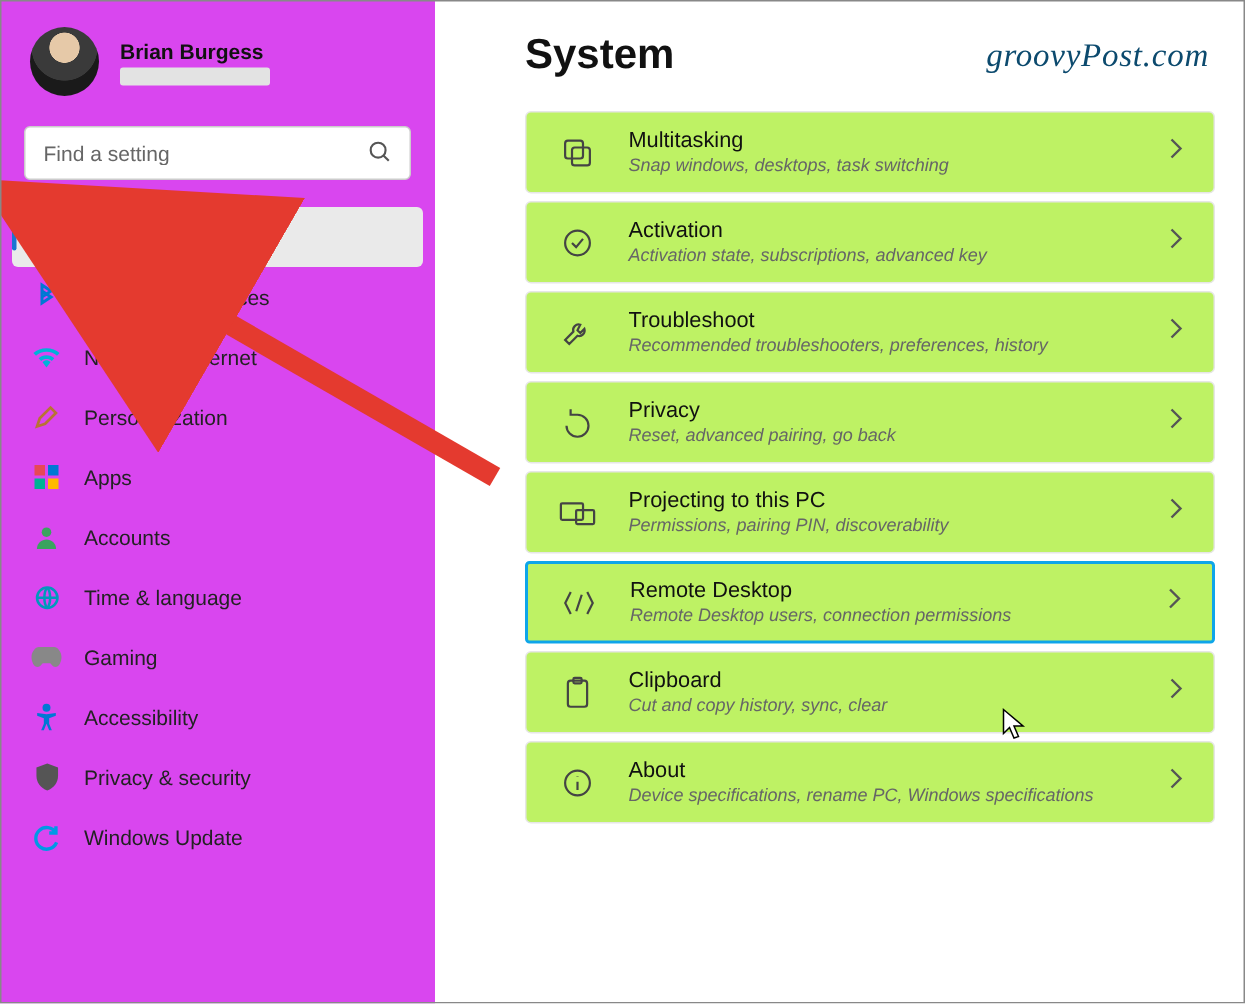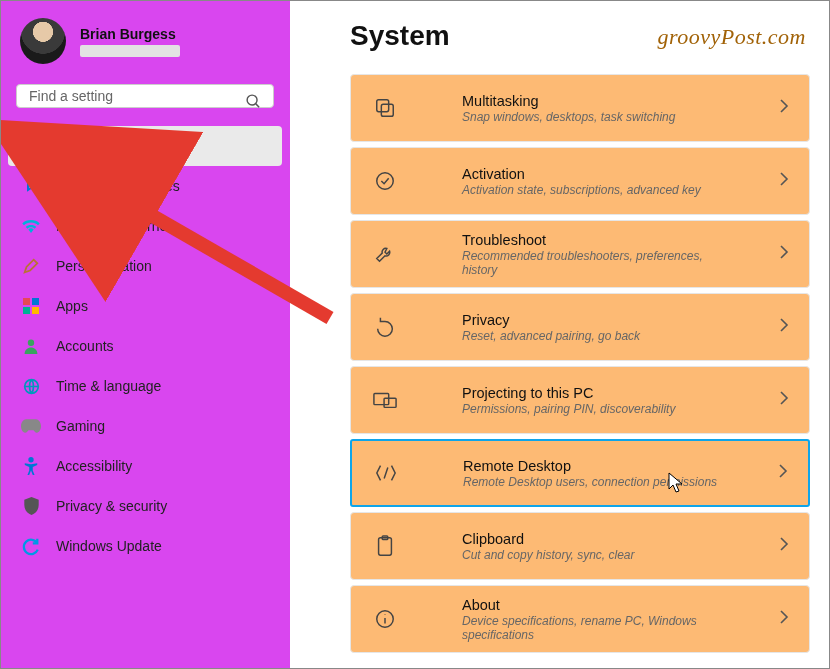--- a/index.html
+++ b/index.html
@@ -8,45 +8,45 @@
 
     
     .sidebar { position:absolute; left:0; top:0; width:290px; height:100%; background:#d946ef; padding:18px 0 0 0; }
     .user-block { display:flex; align-items:center; padding:0 14px 12px 20px; }
     .avatar { width:46px; height:46px; border-radius:50%; background:radial-gradient(circle at 50% 30%, #e6c9a8 25%, #3a3a3a 26% 55%, #1a1a1a 56%); }
     .user-text { margin-left:14px; }
     .user-name { font-size:14px; font-weight:600; color:#111; }
     .user-sub { width:100px; height:12px; background:#e3e3e3; margin-top:3px; border-radius:2px; }
 
     .search-wrap { margin:8px 16px 18px 16px; position:relative; }
-    .search { width:100%; height:24px; border:1px solid #ccc; border-radius:4px; padding:0 36px 0 12px; font-size:14px; background:#fff; }
+    .search { width:100%; height:36px; border:1px solid #ccc; border-radius:4px; padding:0 36px 0 12px; font-size:14px; background:#fff; }
     .search::placeholder { color:#666; }
     .search-icon { position:absolute; right:12px; top:9px; }
 
     .nav { list-style:none; }
     .nav-item { display:flex; align-items:center; height:40px; padding-left:22px; font-size:14px; color:#222; cursor:pointer; position:relative; }
     .nav-item.active { background:#eaeaea; border-radius:4px; margin:0 8px 0 8px; padding-left:14px; }
     .nav-item.active::before { content:""; position:absolute; left:0; top:11px; width:3px; height:18px; background:#1976d2; border-radius:2px; }
     .nav-icon { width:18px; height:18px; margin-right:16px; display:flex; align-items:center; justify-content:center; }
     .nav-label { flex:1; }
 
     
     .main { position:absolute; left:290px; top:0; right:0; height:100%; padding:20px 20px 0 60px; }
     .page-title { font-size:28px; font-weight:600; color:#111; margin-bottom:22px; }
     .cards { display:flex; flex-direction:column; gap:5px; }
-    .card { display:flex; align-items:center; height:68px; padding:0 20px 0 22px; background:#fdba74; border:1px solid #e6e6e6; border-radius:4px; cursor:pointer;gap:43px; }
+    .card { display:flex; align-items:center; height:55px; padding:0 20px 0 22px; background:#bef264; border:1px solid #e6e6e6; border-radius:4px; cursor:pointer; }
     .card.highlight { border:2px solid #0ea5e9; border-radius:3px; }
     .card-icon { width:24px; height:24px; margin-right:22px; color:#444; display:flex; align-items:center; justify-content:center; }
     .card-text { flex:1; }
     .card-title { font-size:14.5px; color:#111; font-weight:400; }
     .card-sub { font-size:12px; color:#666; margin-top:1px;font-style:italic; }
     .chevron { color:#555; }
 
     
-    .watermark { position:absolute; top:24px; right:24px; font-family:Georgia, serif; font-size:22px; color:#a16207; font-style:italic; letter-spacing:0.5px;margin-left:28px; }
+    .watermark { position:absolute; top:24px; right:24px; font-family:Georgia, serif; font-size:22px; color:#0c4a6e; font-style:italic; letter-spacing:0.5px;margin-left:28px; }
 
     
     .arrow-annot { position:absolute; left:90px; top:178px; pointer-events:none; }
 
     
     .cursor { position:absolute; left:668px; top:472px; pointer-events:none; }
 
     svg { overflow:visible; }
 
     

